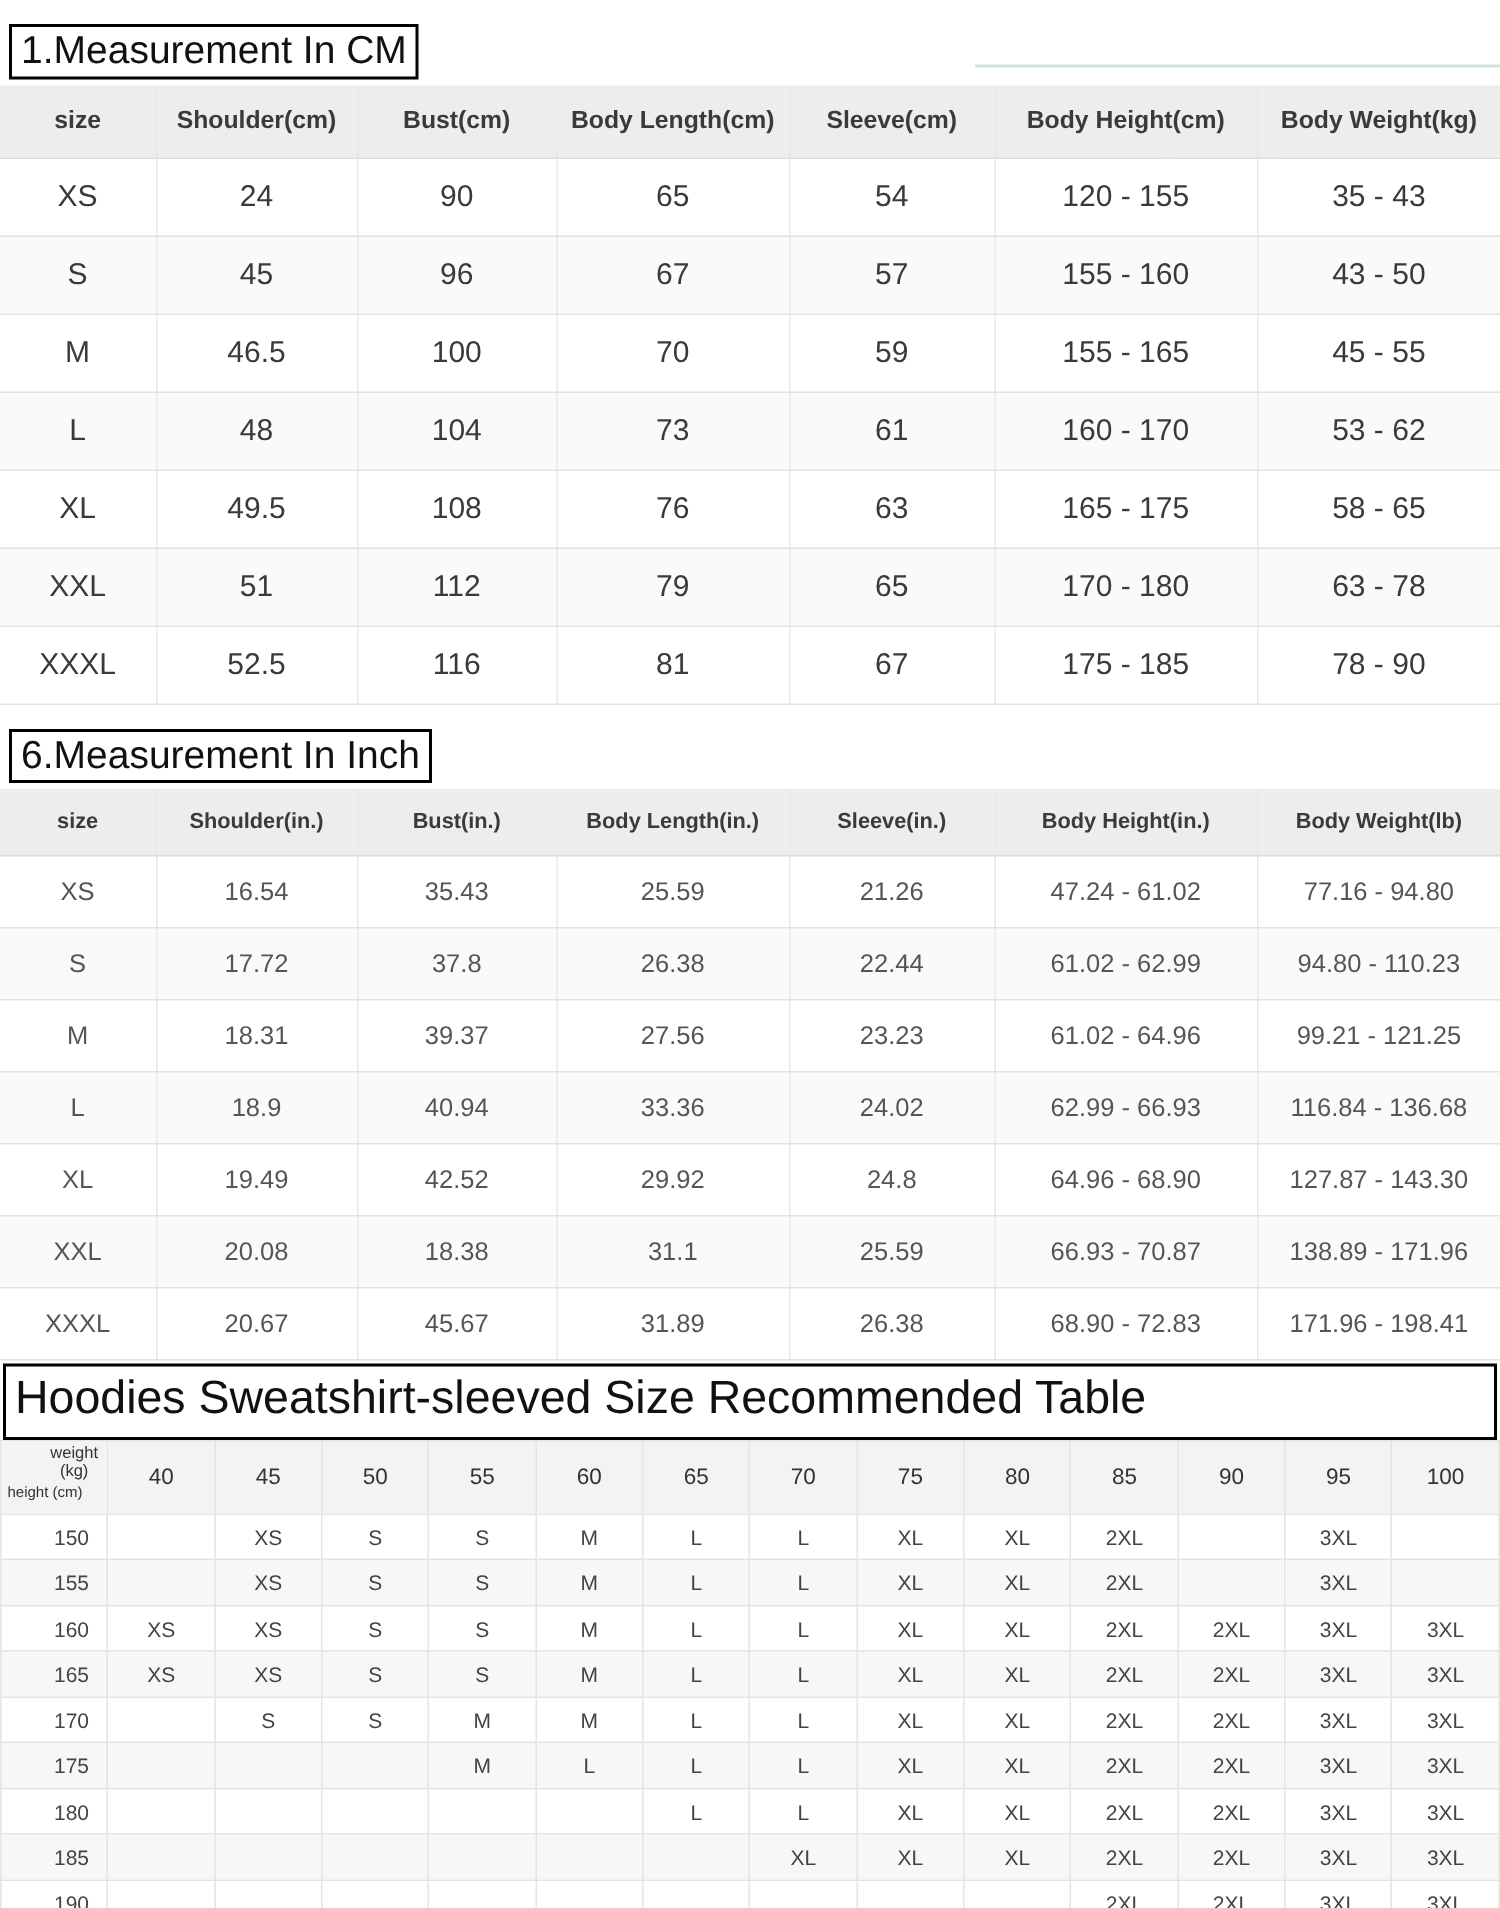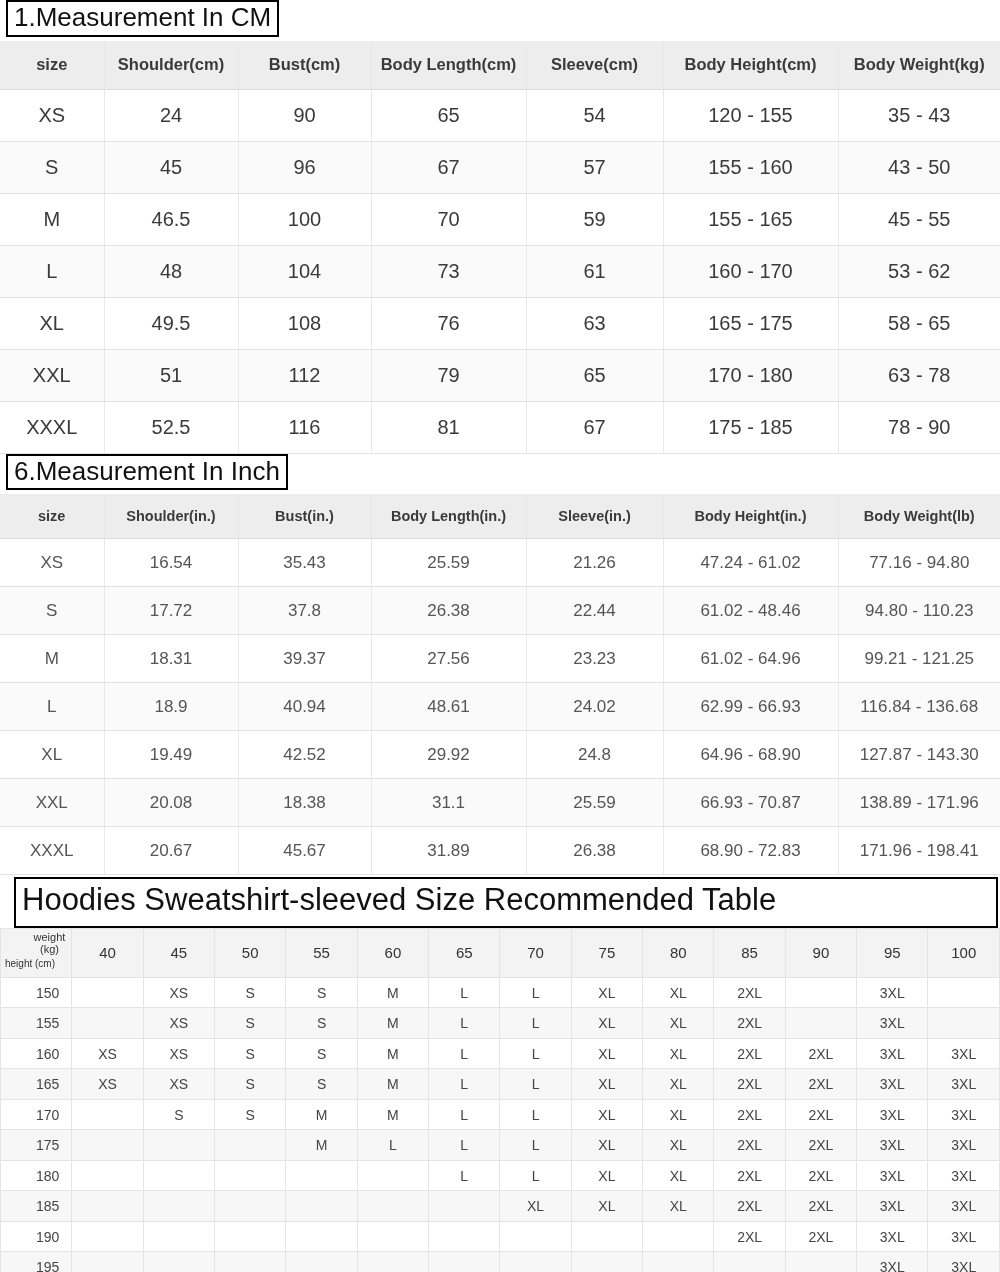--- a/index.html
+++ b/index.html
@@ -22,21 +22,21 @@
     border: 2px solid #000;
     padding: 1px 6px 3px 6px;
     font-size: 26px;
     line-height: 1.1;
     color: #111;
     background: #fff;
     font-weight: 400;
     position: relative;
     z-index: 5;
   }
-  .title-wrap { padding: 0 0 4px 6px; }
+  .title-wrap { padding: 16px 0 4px 6px; }
 
   
   table.meas {
     width: 1000px;
     border-collapse: collapse;
     table-layout: fixed;
   }
   table.meas th, table.meas td {
     text-align: center;
     border-bottom: 1px solid #e2e2e2;
@@ -66,21 +66,21 @@
   .top-rule {
     position: absolute;
     top: 43px; right: 0;
     width: 350px; height: 2px;
     background: #cfe6d6;
   }
 
   
   .banner {
     border: 2px solid #000;
-    margin: 2px 2px 0 14px;
+    margin: 2px 2px 0 2px;
     font-size: 31px;
     line-height: 1.25;
     padding: 2px 6px 6px 6px;
     color: #111;
     white-space: nowrap;
     background: #fff;
   }
 
   
   table.rec {
@@ -274,37 +274,37 @@
           <td>21.26</td>
           <td>47.24 - 61.02</td>
           <td>77.16 - 94.80</td>
         </tr>
         <tr>
           <td>S</td>
           <td>17.72</td>
           <td>37.8</td>
           <td>26.38</td>
           <td>22.44</td>
-          <td>61.02 - 48.46</td>
+          <td>61.02 - 62.99</td>
           <td>94.80 - 110.23</td>
         </tr>
         <tr>
           <td>M</td>
           <td>18.31</td>
           <td>39.37</td>
           <td>27.56</td>
           <td>23.23</td>
           <td>61.02 - 64.96</td>
           <td>99.21 - 121.25</td>
         </tr>
         <tr>
           <td>L</td>
           <td>18.9</td>
           <td>40.94</td>
-          <td>48.61</td>
+          <td>33.36</td>
           <td>24.02</td>
           <td>62.99 - 66.93</td>
           <td>116.84 - 136.68</td>
         </tr>
         <tr>
           <td>XL</td>
           <td>19.49</td>
           <td>42.52</td>
           <td>29.92</td>
           <td>24.8</td>

